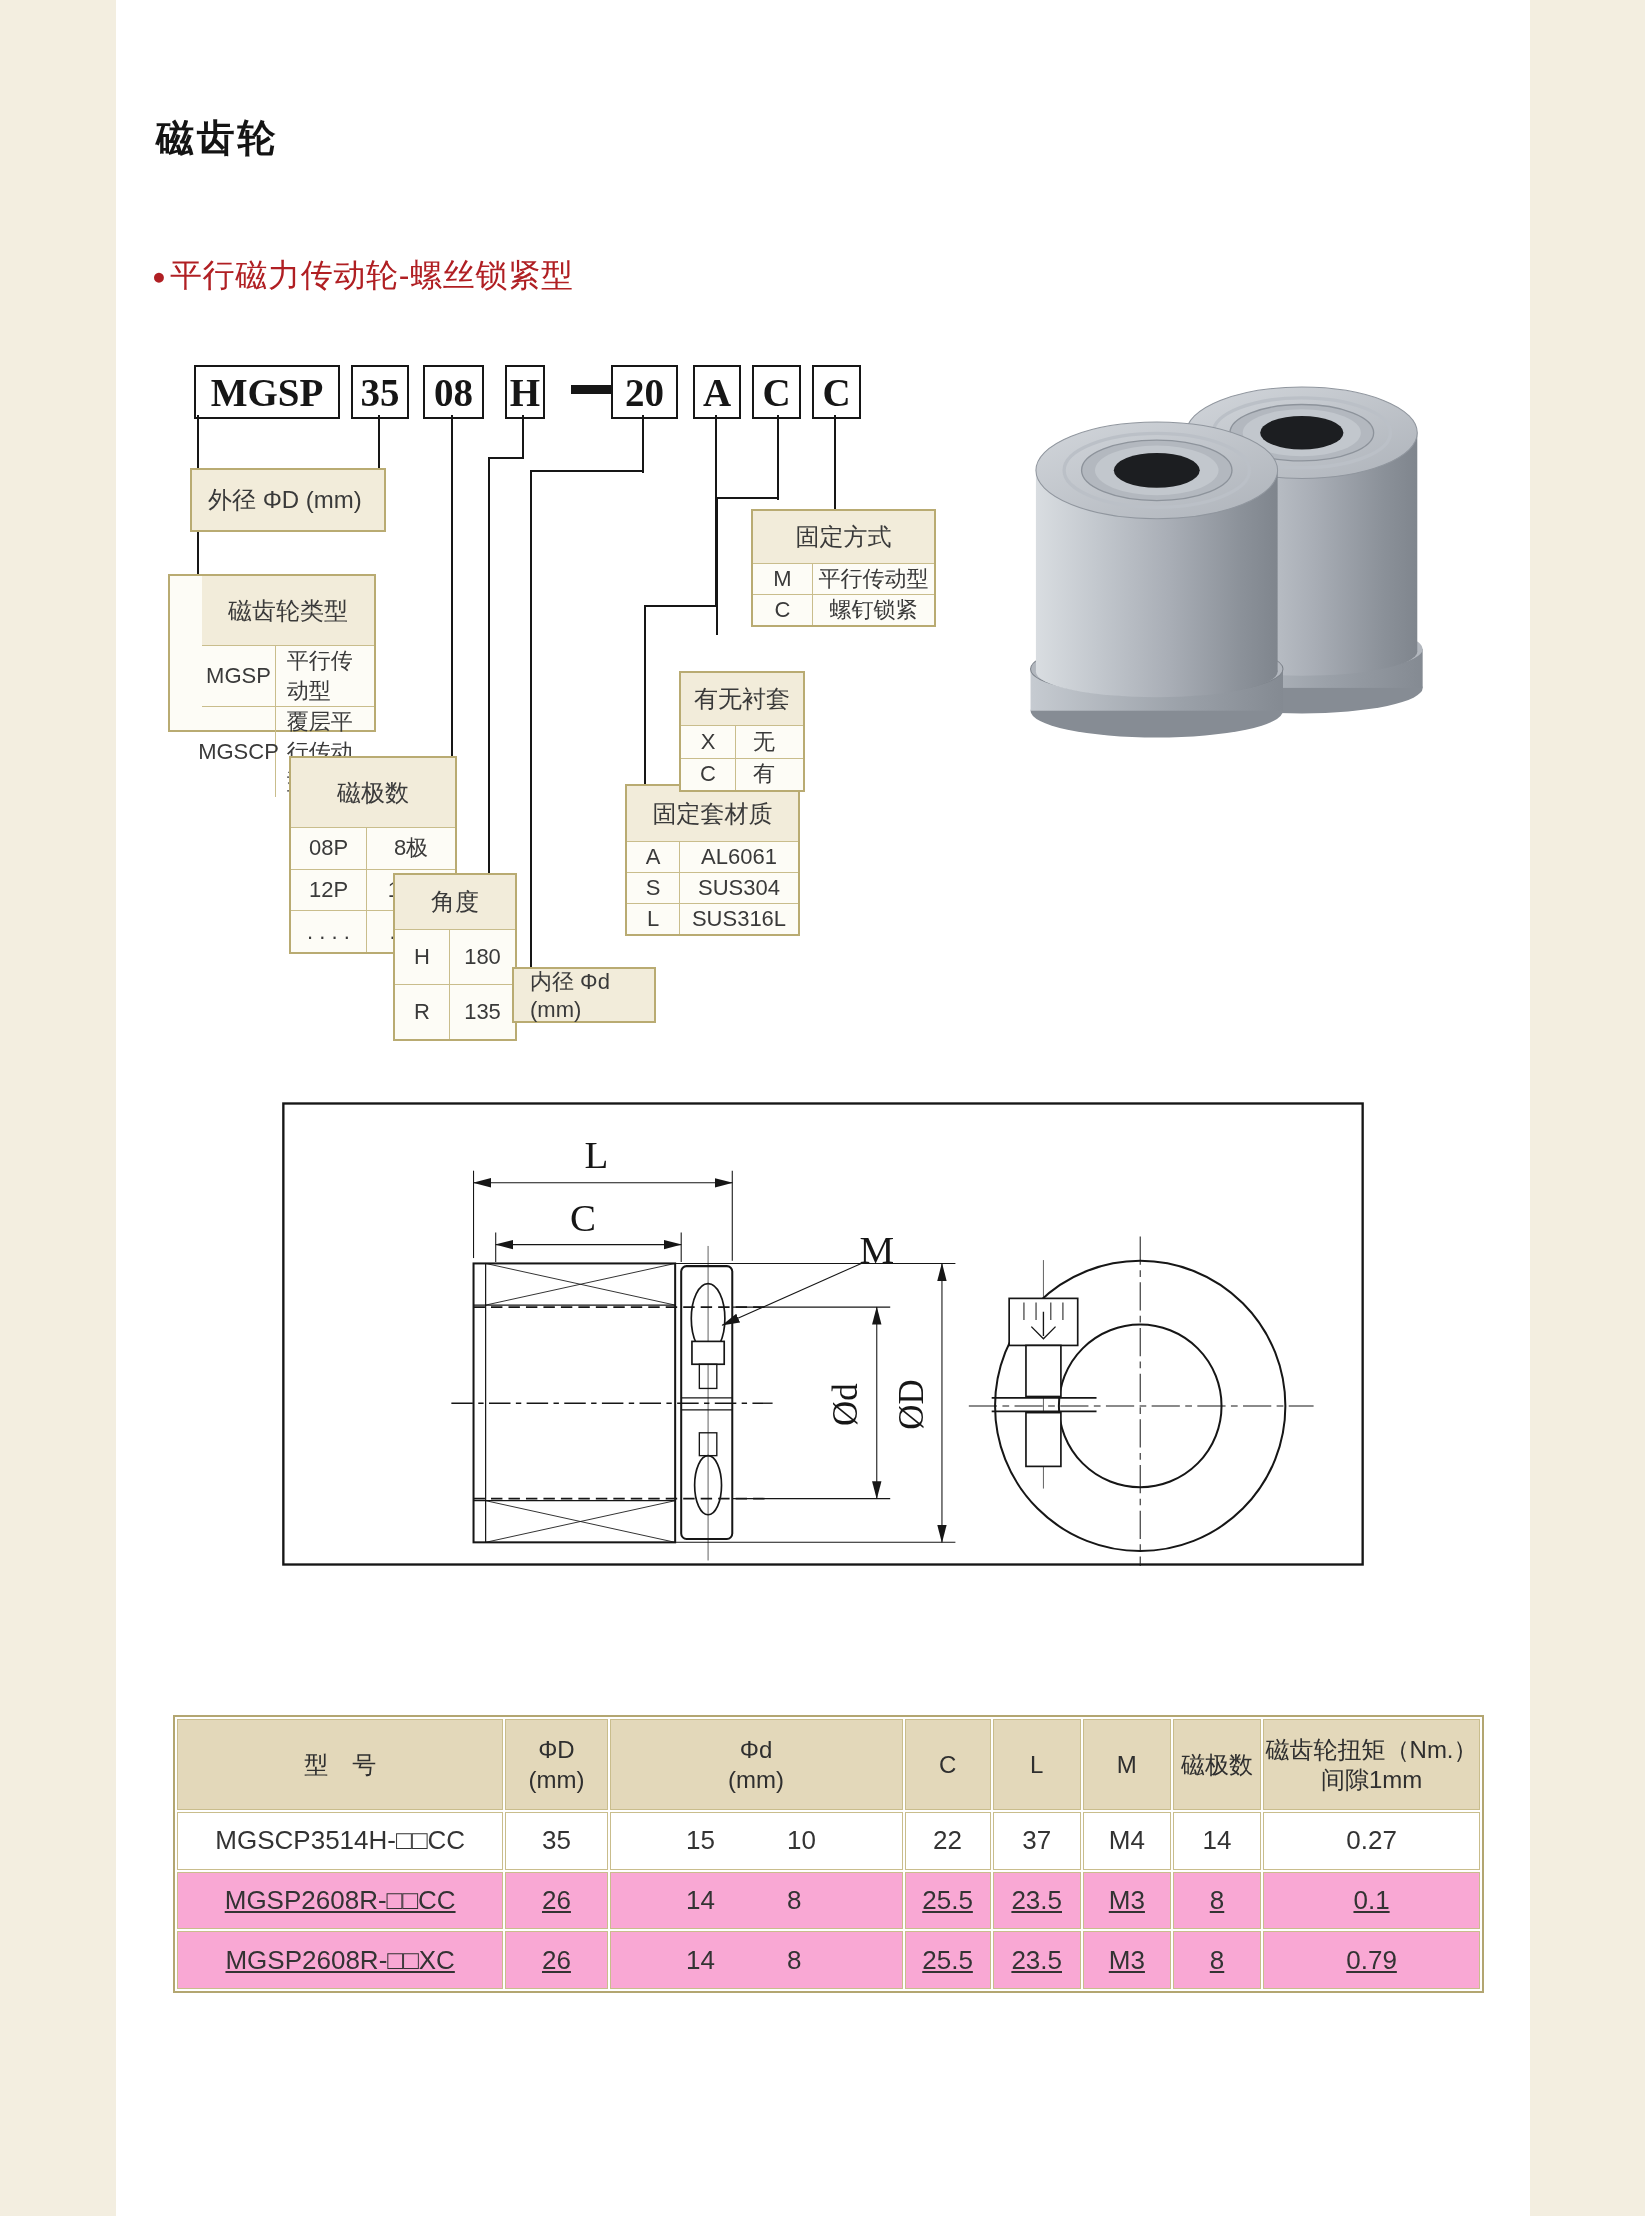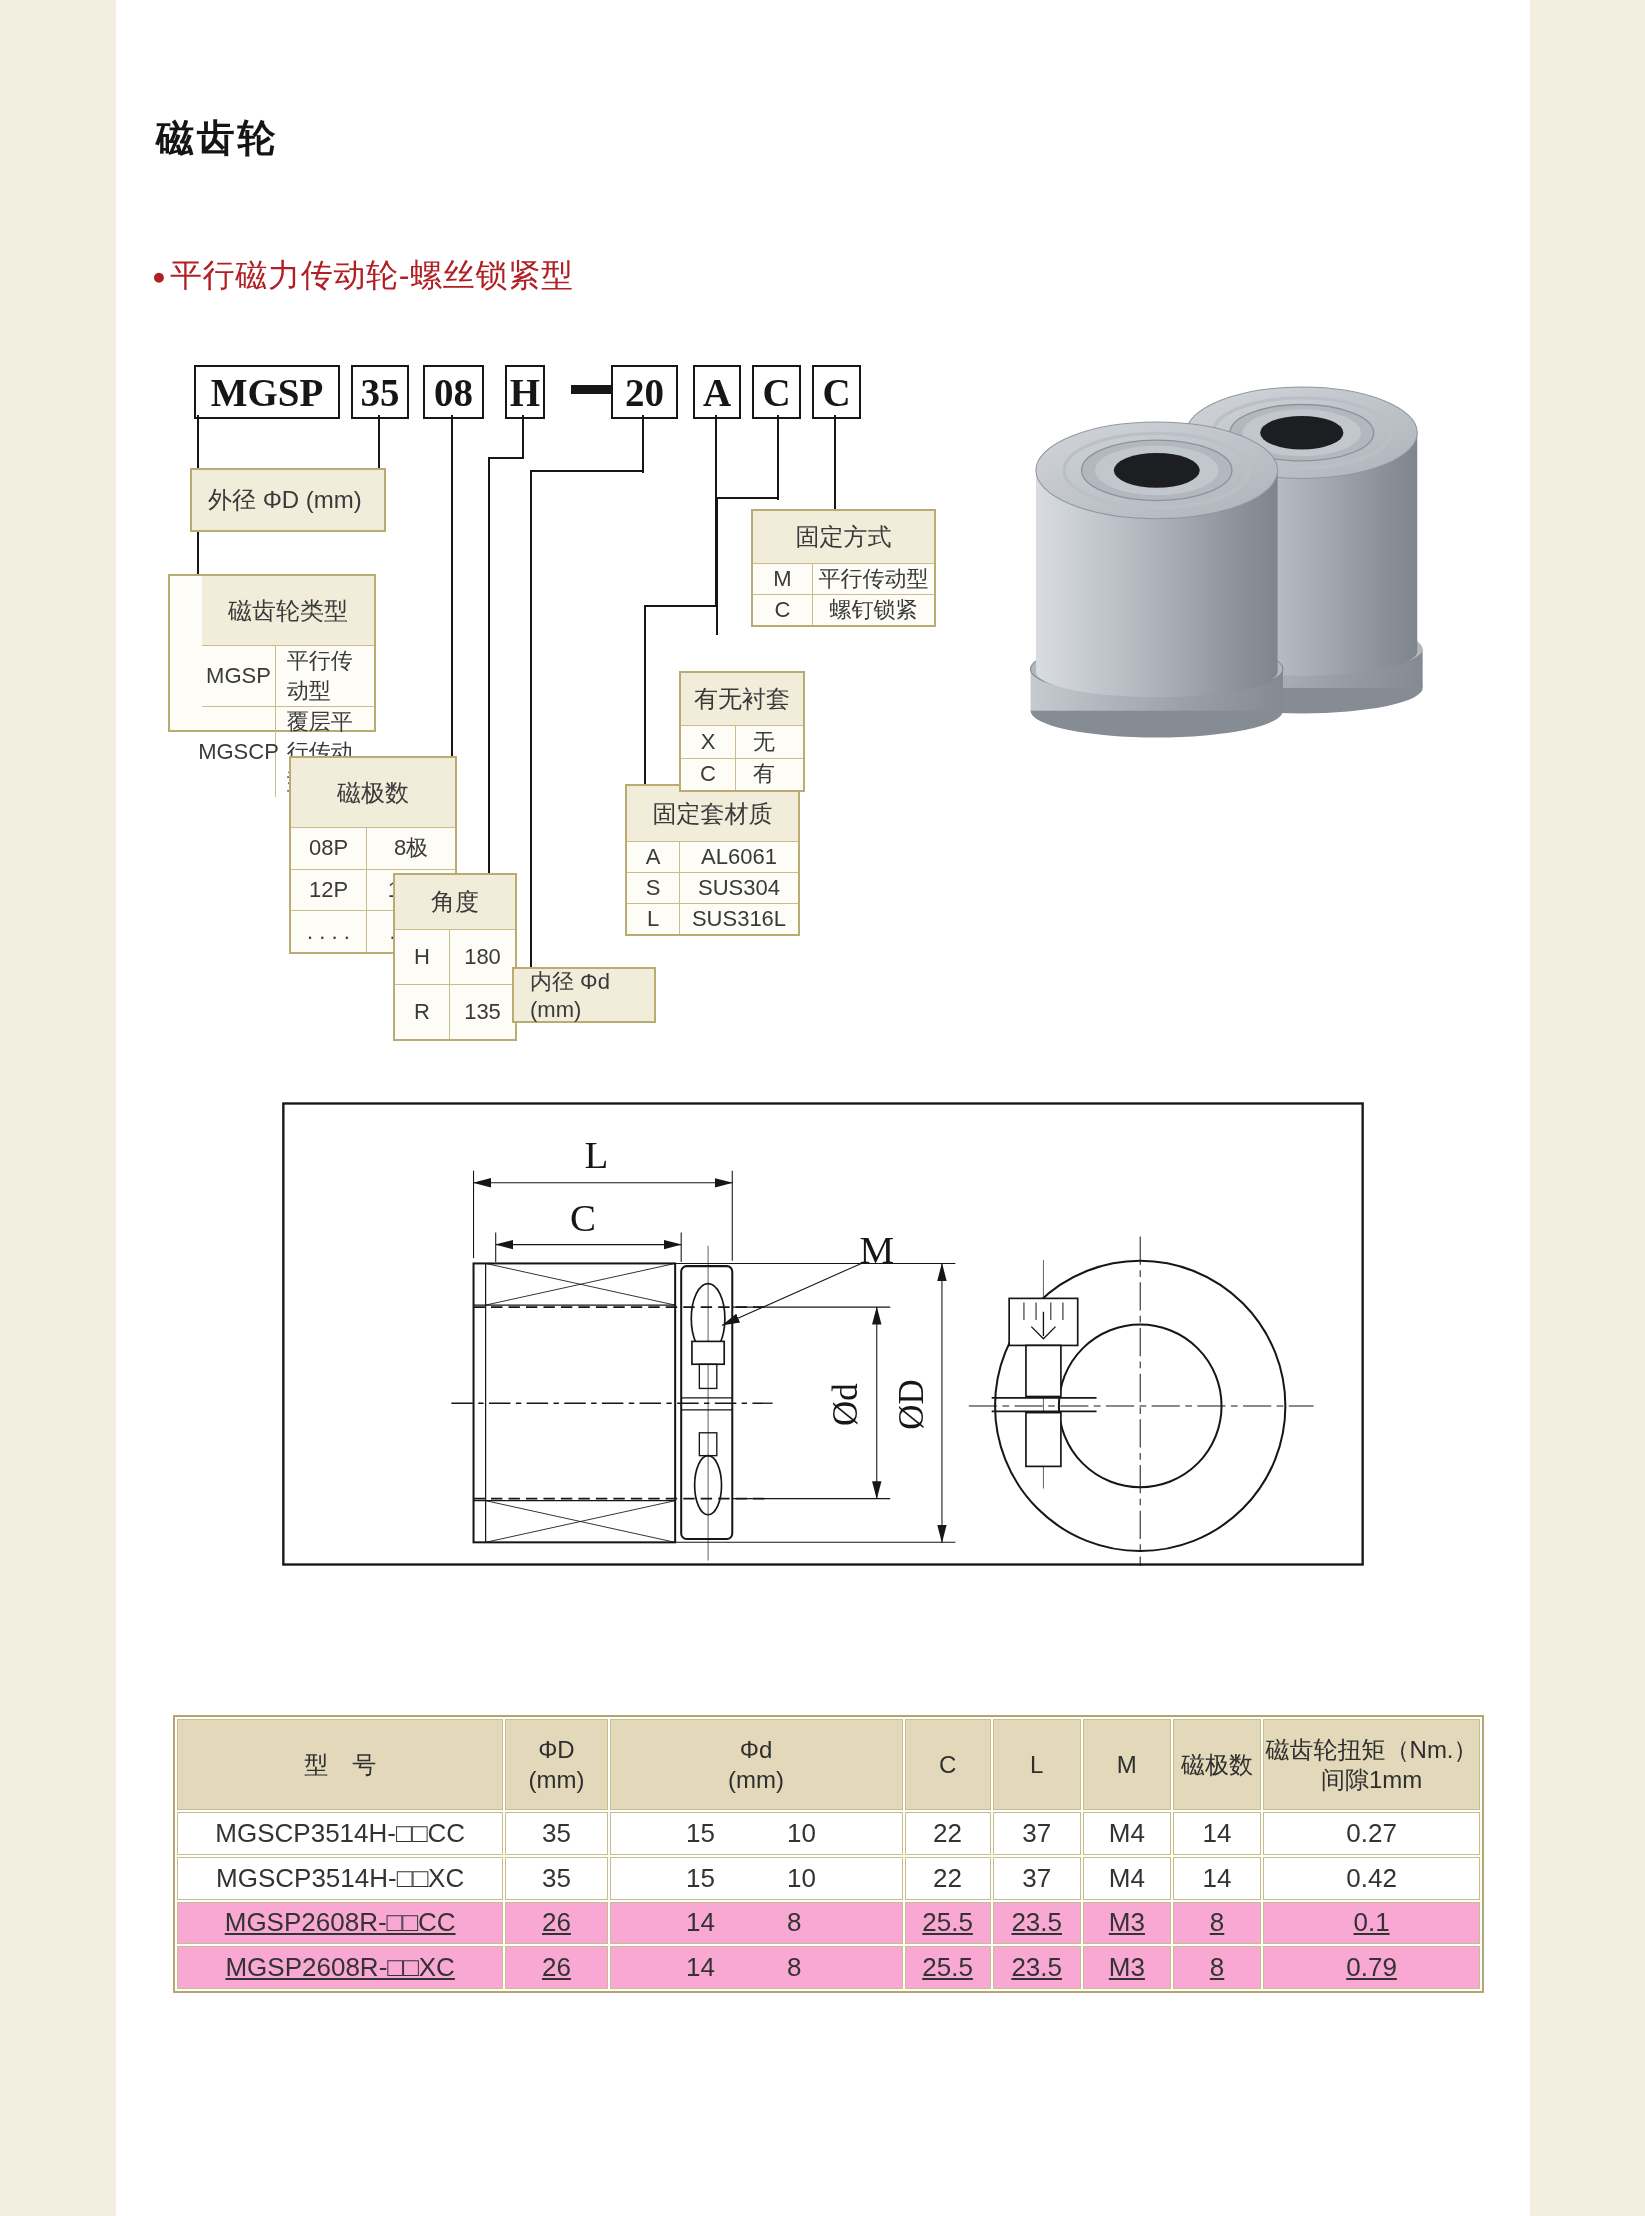--- a/index.html
+++ b/index.html
@@ -406,32 +406,20 @@
         <td class="model">MGSCP3514H-□□CC</td>
         <td>35</td>
         <td class="phid">
           <span class="v1">15</span><span class="v2">10</span>
         </td>
         <td>22</td>
         <td>37</td>
         <td>M4</td>
         <td>14</td>
         <td>0.27</td>
-      </tr>
-      <tr class="r-plain">
-        <td class="model">MGSCP3514H-□□XC</td>
-        <td>35</td>
-        <td class="phid">
-          <span class="v1">15</span><span class="v2">10</span>
-        </td>
-        <td>22</td>
-        <td>37</td>
-        <td>M4</td>
-        <td>14</td>
-        <td>0.42</td>
       </tr>
       <tr class="r-alt">
         <td class="model">MGSP2608R-□□CC</td>
         <td>26</td>
         <td class="phid">
           <span class="v1">14</span><span class="v2">8</span>
         </td>
         <td>25.5</td>
         <td>23.5</td>
         <td>M3</td>

